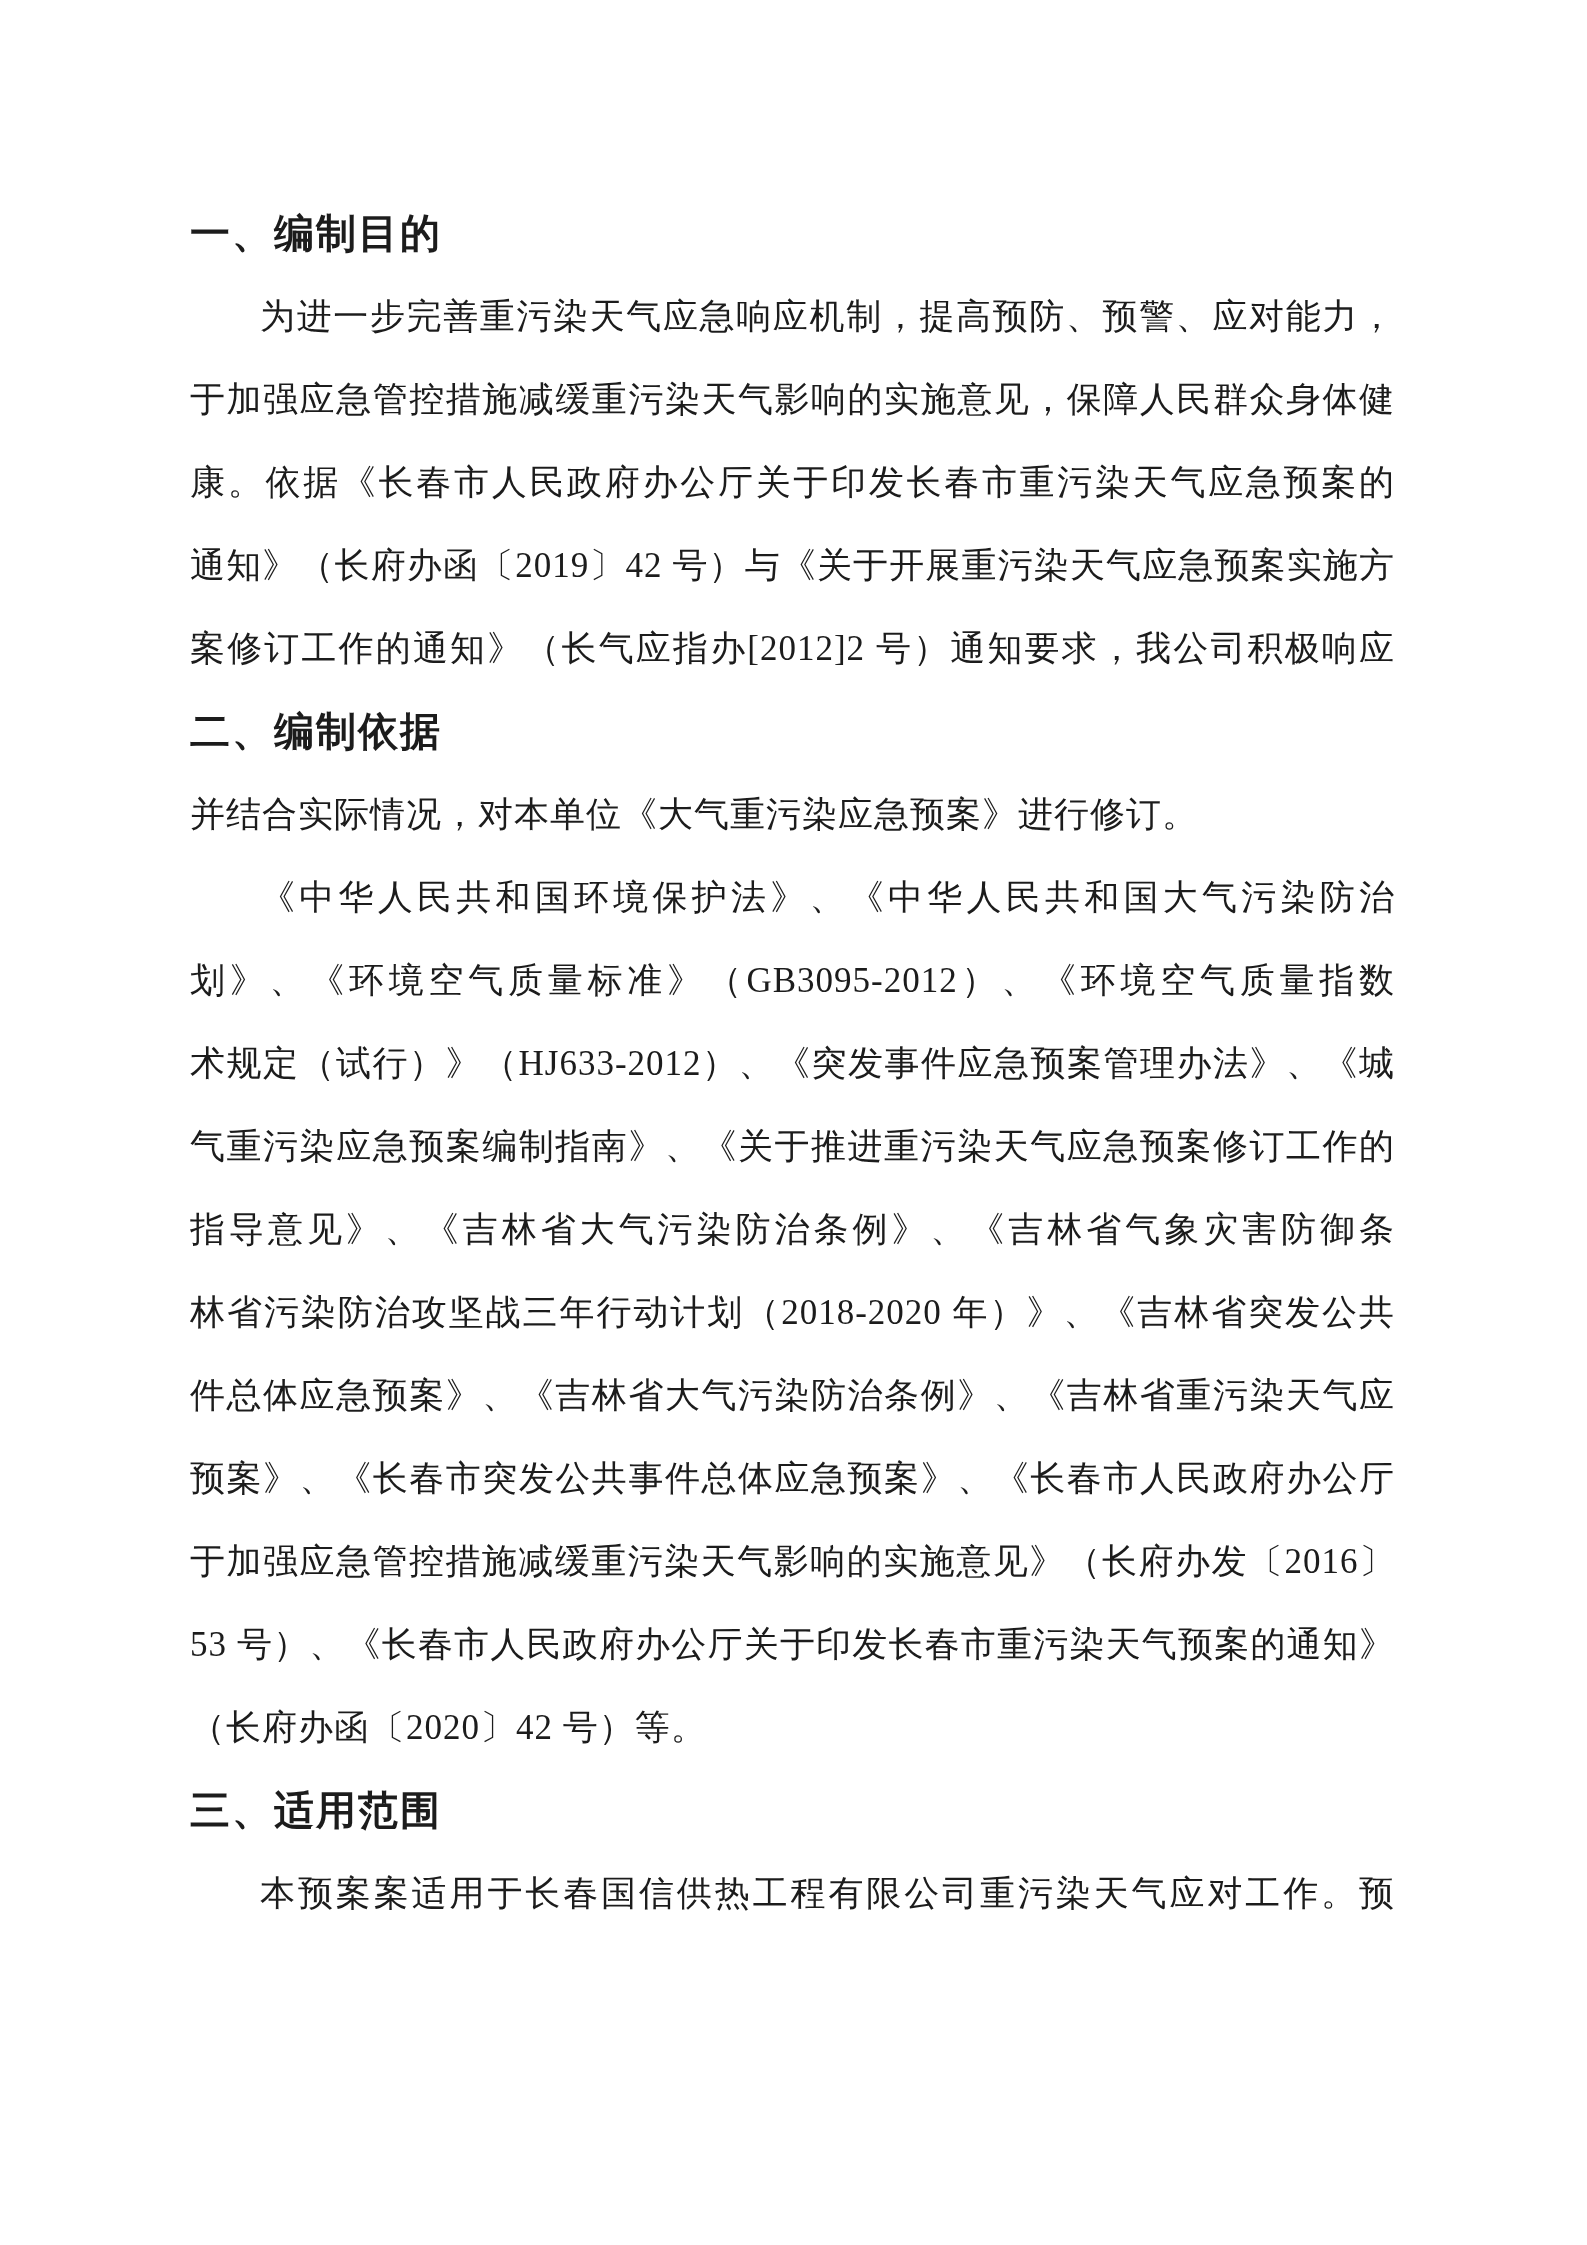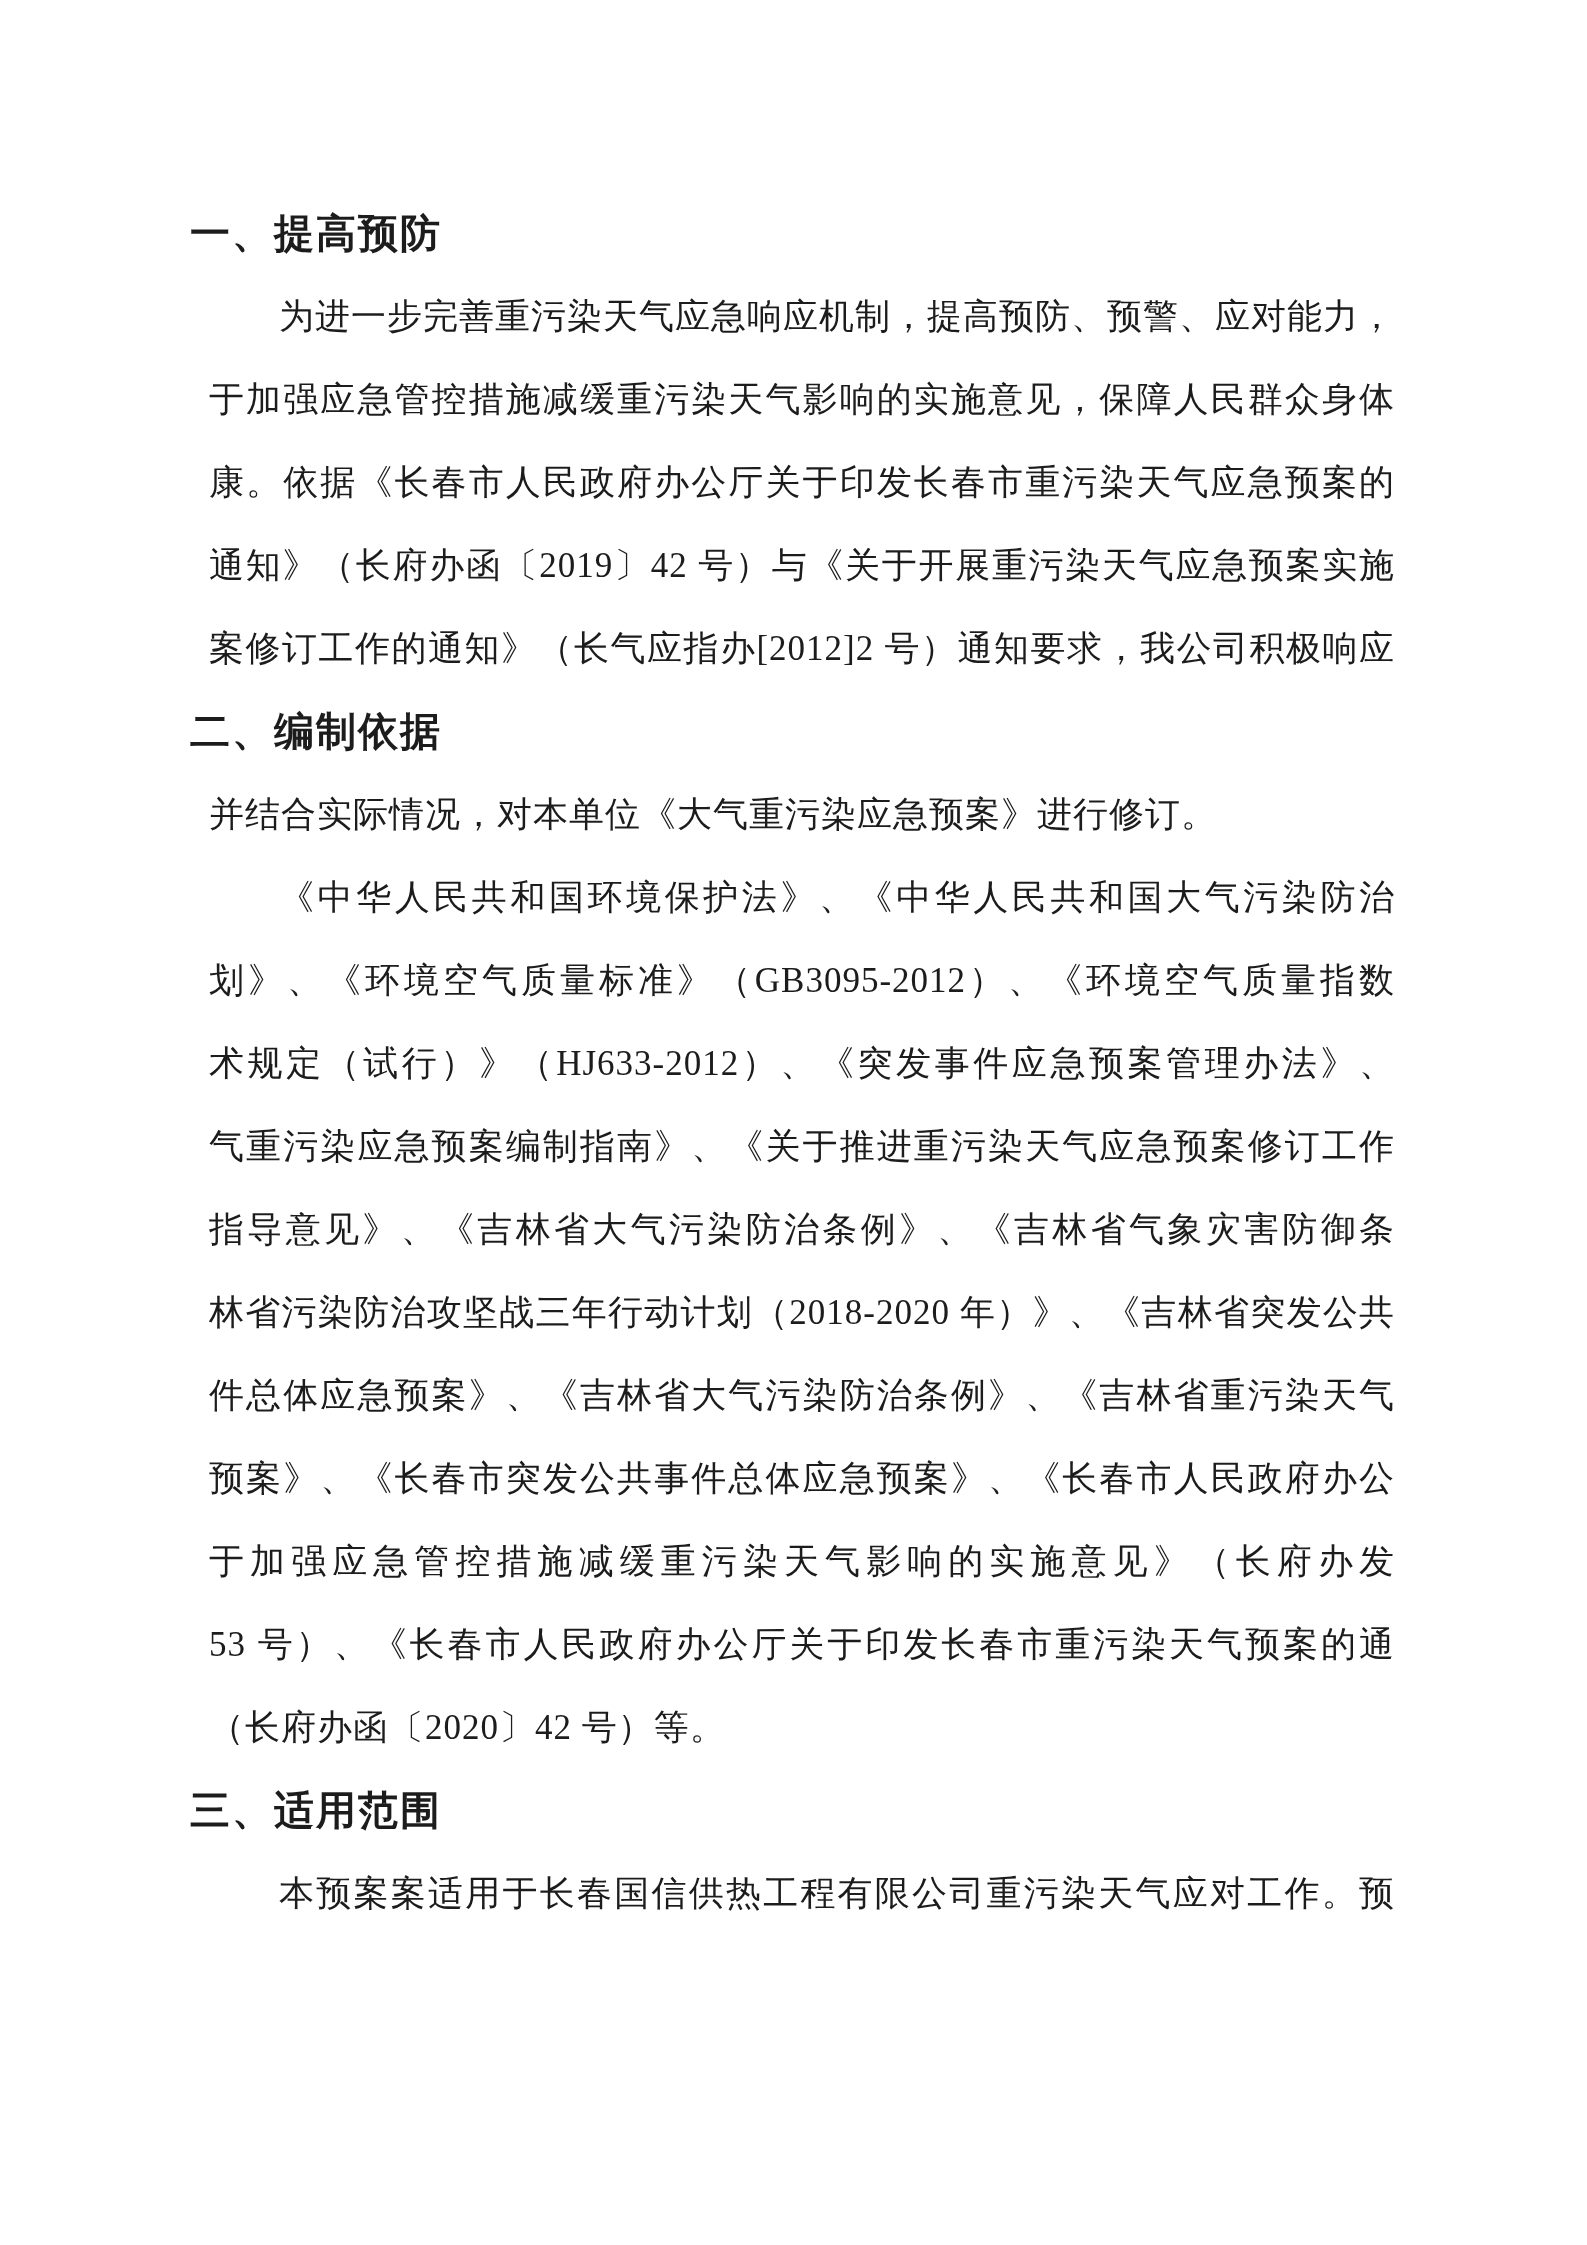--- a/index.html
+++ b/index.html
@@ -34,21 +34,20 @@
     line-height: 83px;
     overflow: hidden;
     white-space: normal;
   }
   .body-line {
     font-size: 35px;
     text-align: justify;
     text-align-last: justify;
     text-justify: inter-character;
     letter-spacing: 1px;
-    margin-left: 19px;
   }
   .indent {
     text-indent: 70px;
   }
   .para-end {
     text-align-last: left;
   }
   .heading-line {
     font-size: 40px;
     font-weight: bold;
@@ -57,21 +56,21 @@
     text-align-last: left;
     letter-spacing: 2px;
   }
 </style>
 </head>
 <body>
 
 <div class="page">
   <div class="textblock">
 
-    <div class="line heading-line">一、提高预防</div>
+    <div class="line heading-line">一、编制目的</div>
     <div class="line body-line indent">为进一步完善重污染天气应急响应机制，提高预防、预警、应对能力，</div>
     <div class="line body-line">于加强应急管控措施减缓重污染天气影响的实施意见，保障人民群众身体健</div>
     <div class="line body-line">康。依据《长春市人民政府办公厅关于印发长春市重污染天气应急预案的</div>
     <div class="line body-line">通知》（长府办函〔2019〕42 号）与《关于开展重污染天气应急预案实施方</div>
     <div class="line body-line">案修订工作的通知》（长气应指办[2012]2 号）通知要求，我公司积极响应</div>
     <div class="line heading-line">二、编制依据</div>
 
     <div class="line body-line para-end">并结合实际情况，对本单位《大气重污染应急预案》进行修订。</div>
     <div class="line body-line indent">《中华人民共和国环境保护法》、《中华人民共和国大气污染防治法》、</div>
     <div class="line body-line">划》、《环境空气质量标准》（GB3095-2012）、《环境空气质量指数（AQI）技</div>

